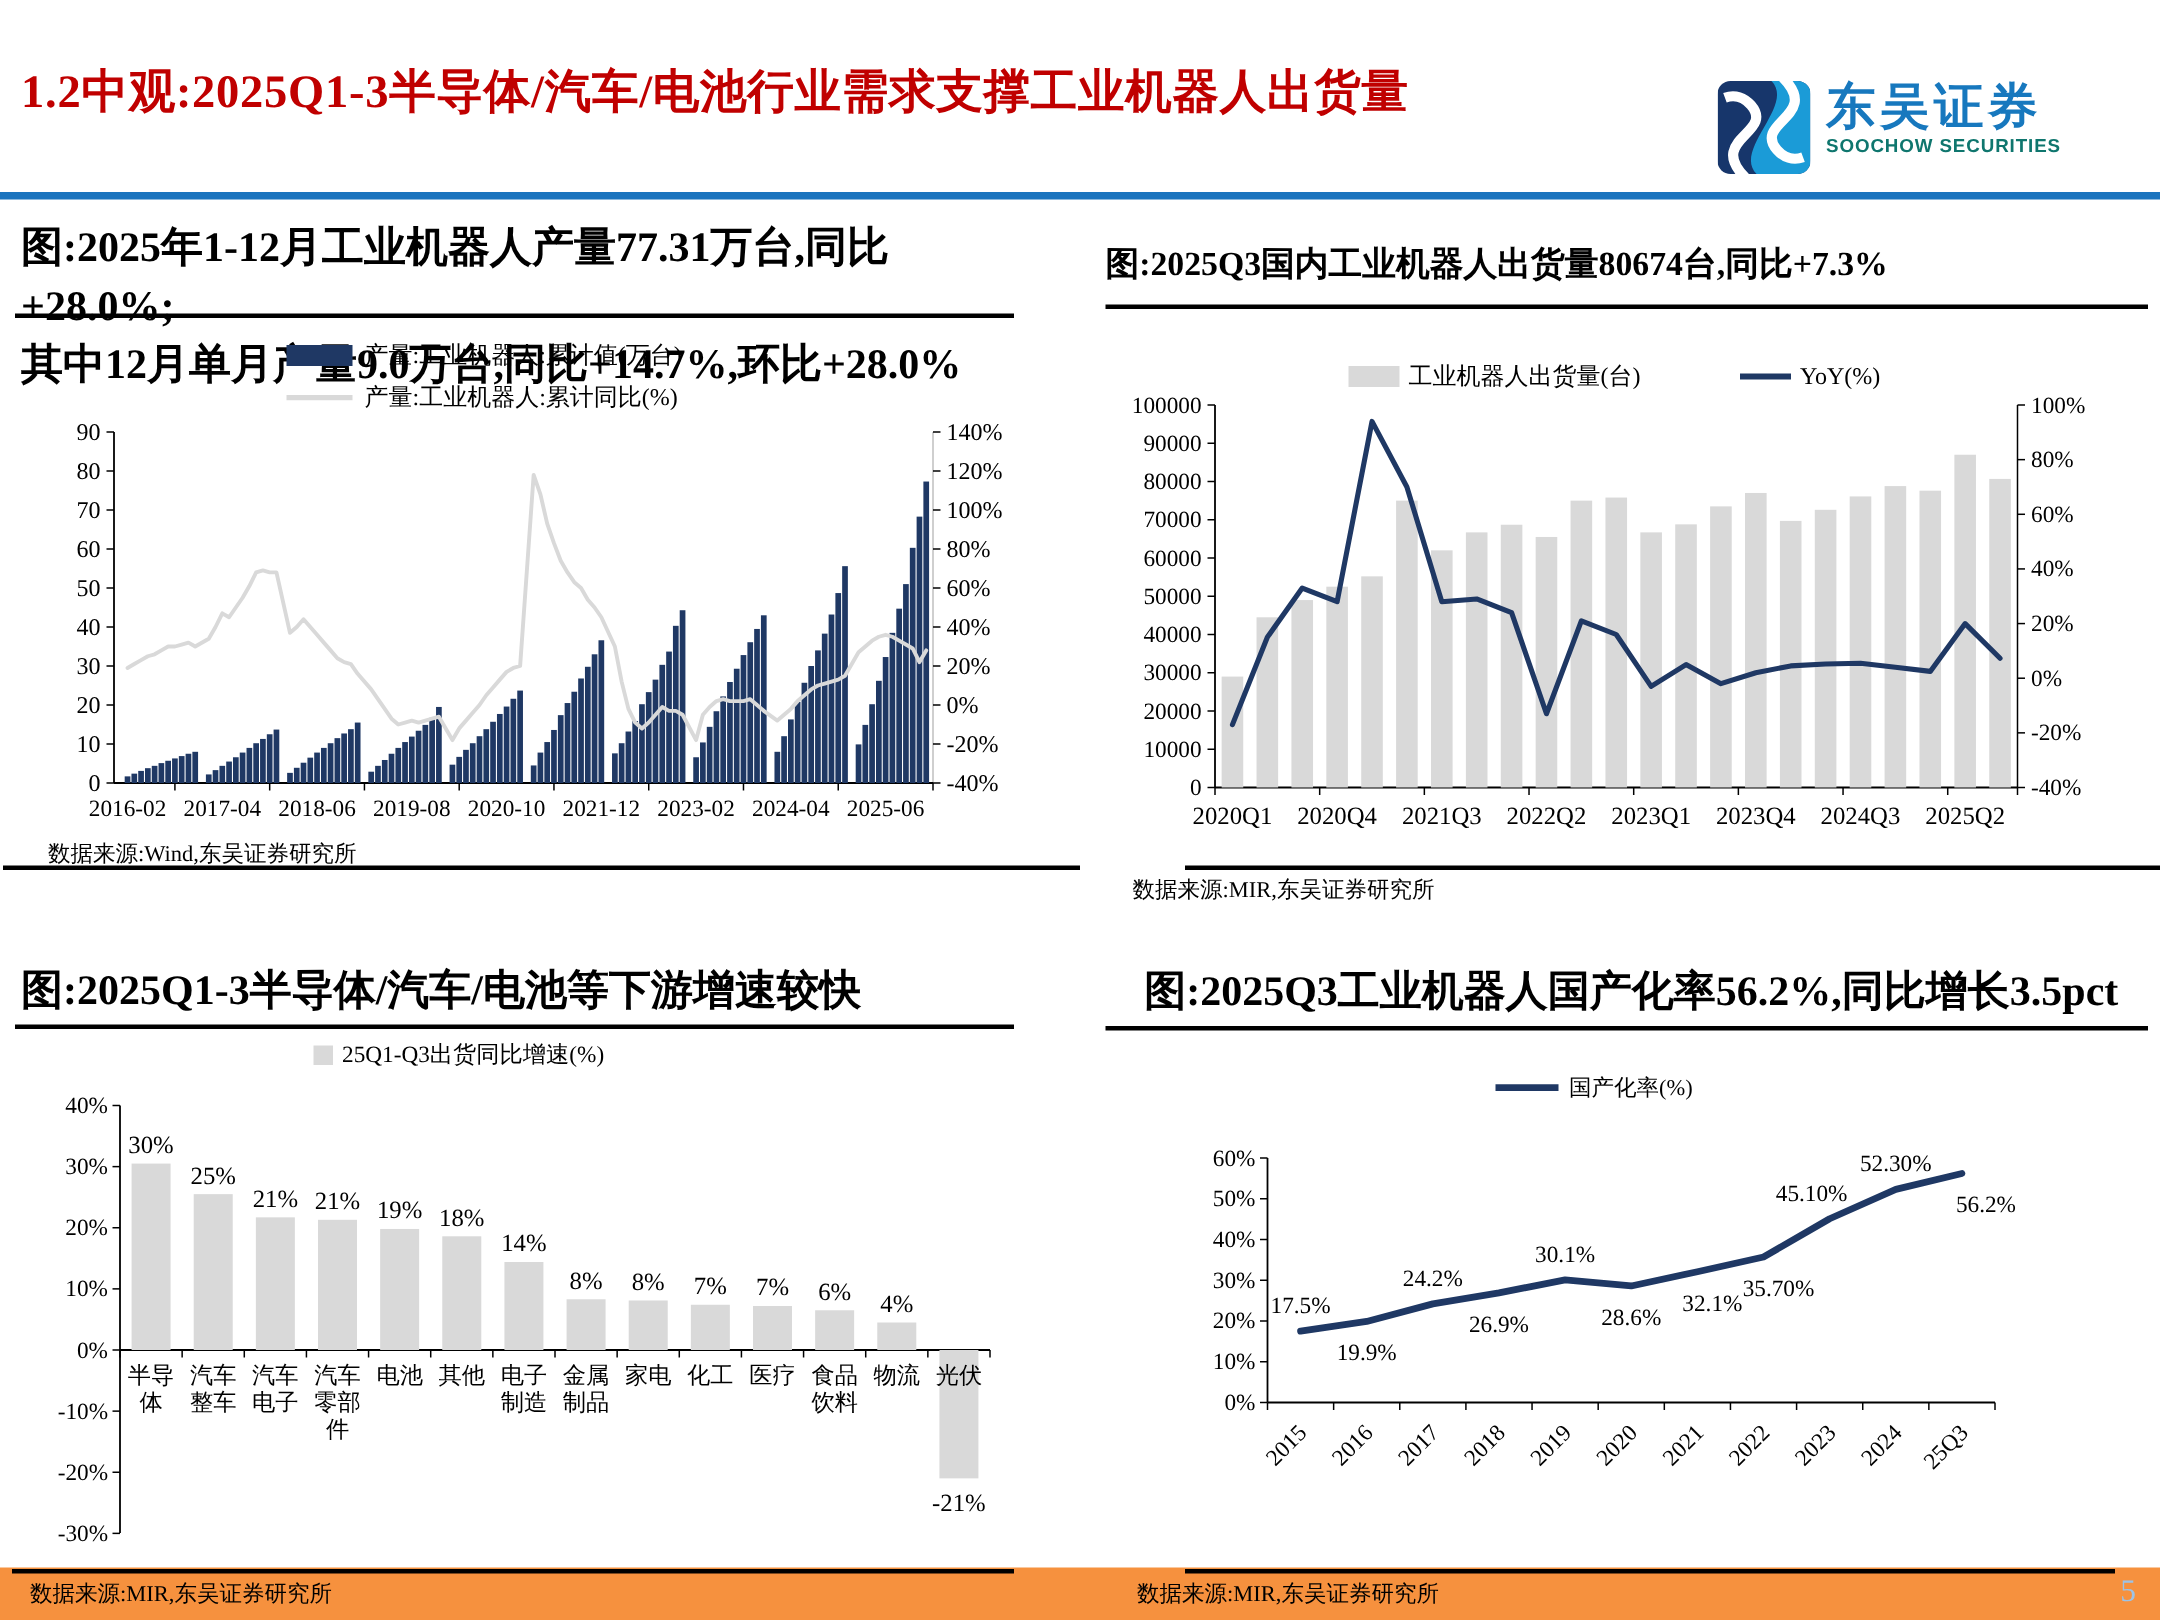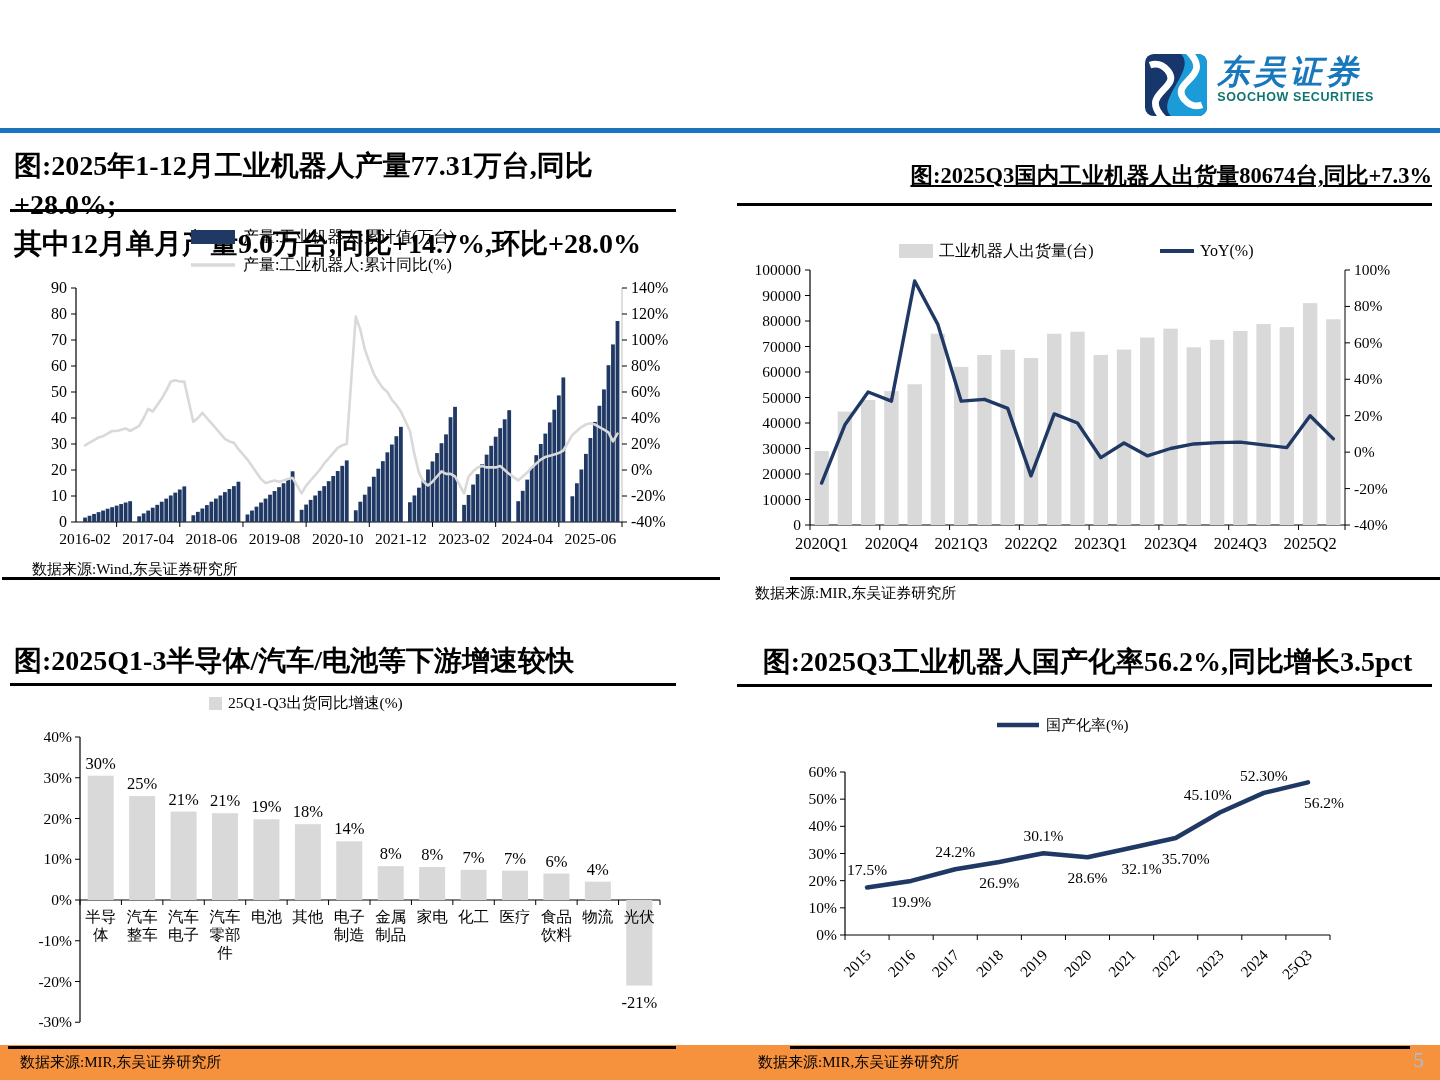--- a/index.html
+++ b/index.html
@@ -3,36 +3,37 @@
 <meta charset="utf-8">
 <style>
   html,body{margin:0;padding:0;background:#fff;}
   #page{position:relative;width:1440px;height:1080px;background:#fff;overflow:hidden;
         font-family:"Liberation Serif","DejaVu Serif",serif;color:#000;}
   .abs{position:absolute;}
   #header-title{left:14px;top:40px;font-size:31px;font-weight:bold;color:#C00000;letter-spacing:0.5px;white-space:nowrap;}
   #logo{right:66px;top:54px;display:flex;align-items:flex-start;}
   #logo svg{display:block;}
   #logo-text{margin-left:10px;}
-  #logo-cn{font-size:33px;line-height:36px;color:#1778BE;font-weight:600;letter-spacing:3px;white-space:nowrap;font-style:italic;}
+  #logo-cn{font-size:33px;line-height:36px;color:#1778BE;font-weight:600;letter-spacing:3px;white-space:nowrap;}
   #logo-en{font-size:12.5px;font-weight:bold;color:#0f766e;letter-spacing:0.6px;white-space:nowrap;font-family:"Liberation Sans","DejaVu Sans",sans-serif;}
   #blue-divider{left:0;top:128px;width:1440px;height:5px;background:#1B74BE;}
   .panel-title{font-weight:bold;font-size:28px;line-height:1.4;white-space:pre-line;}
   .rule{background:#000;height:2.5px;}
   .src{font-size:15px;white-space:nowrap;}
   #footer{left:0;top:1045px;width:1440px;height:35px;background:#F6913E;}
   #page-num{right:16px;top:1048px;font-size:21px;color:#9DC3E6;}
   svg{display:block;}
   svg text{font-family:"Liberation Serif","DejaVu Serif",serif;}
 </style>
 </head>
 <body>
 
 <div id="page">
 
+  <div class="abs" id="header-title">1.2中观:2025Q1-3半导体/汽车/电池行业需求支撑工业机器人出货量</div>
 
   <div class="abs" id="logo">
     <svg width="62" height="62" viewBox="0 0 100 100">
       <defs>
           <clipPath id="lg">
             <rect width="100" height="100" rx="14"></rect>
           </clipPath>
         </defs>
       <g clip-path="url(#lg)">
         <rect width="100" height="100" fill="#17366B"></rect>
@@ -226,21 +227,21 @@
       <text x="454.0661157024793" y="326" font-size="15.5" text-anchor="middle" fill="#000">2023-02</text>
       <line x1="485.65289256198344" y1="304" x2="485.65289256198344" y2="309" stroke="#000" stroke-width="1"></line>
       <text x="517.2396694214876" y="326" font-size="15.5" text-anchor="middle" fill="#000">2024-04</text>
       <line x1="548.8264462809917" y1="304" x2="548.8264462809917" y2="309" stroke="#000" stroke-width="1"></line>
       <text x="580.4132231404958" y="326" font-size="15.5" text-anchor="middle" fill="#000">2025-06</text>
       <line x1="612" y1="304" x2="612" y2="309" stroke="#000" stroke-width="1"></line>
     </svg>
   <div class="abs rule" style="left:2px;top:577px;width:718px;"></div>
   <div class="abs src" style="left:32px;top:560px;">数据来源:Wind,东吴证券研究所</div>
 
-  <div class="abs panel-title" style="left:737px;top:160px;width:695px;text-align:right;font-size:22.5px;text-decoration:underline;">图:2025Q3国内工业机器人出货量80674台,同比+7.3%</div>
+  <div class="abs panel-title" style="left:737px;top:160px;width:695px;text-align:left;font-size:22.5px;">图:2025Q3国内工业机器人出货量80674台,同比+7.3%</div>
   <div class="abs rule" style="left:737px;top:203px;width:695px;"></div>
   <svg class="abs" style="left:732px;top:230px;" width="700" height="352">
       <rect x="167" y="14" width="34" height="14" fill="#D9D9D9"></rect>
       <text x="207" y="26" font-size="16" text-anchor="start" fill="#000">工业机器人出货量(台)</text>
       <line x1="428" y1="21" x2="462" y2="21" stroke="#1F3864" stroke-width="4"></line>
       <text x="468" y="26" font-size="16" text-anchor="start" fill="#000">YoY(%)</text>
       <line x1="78" y1="40" x2="78" y2="295" stroke="#000" stroke-width="1.2"></line>
       <line x1="613" y1="40" x2="613" y2="295" stroke="#000" stroke-width="1"></line>
       <line x1="78" y1="295" x2="613" y2="295" stroke="#000" stroke-width="1.2"></line>
       <line x1="73" y1="295" x2="78" y2="295" stroke="#000" stroke-width="1"></line>

